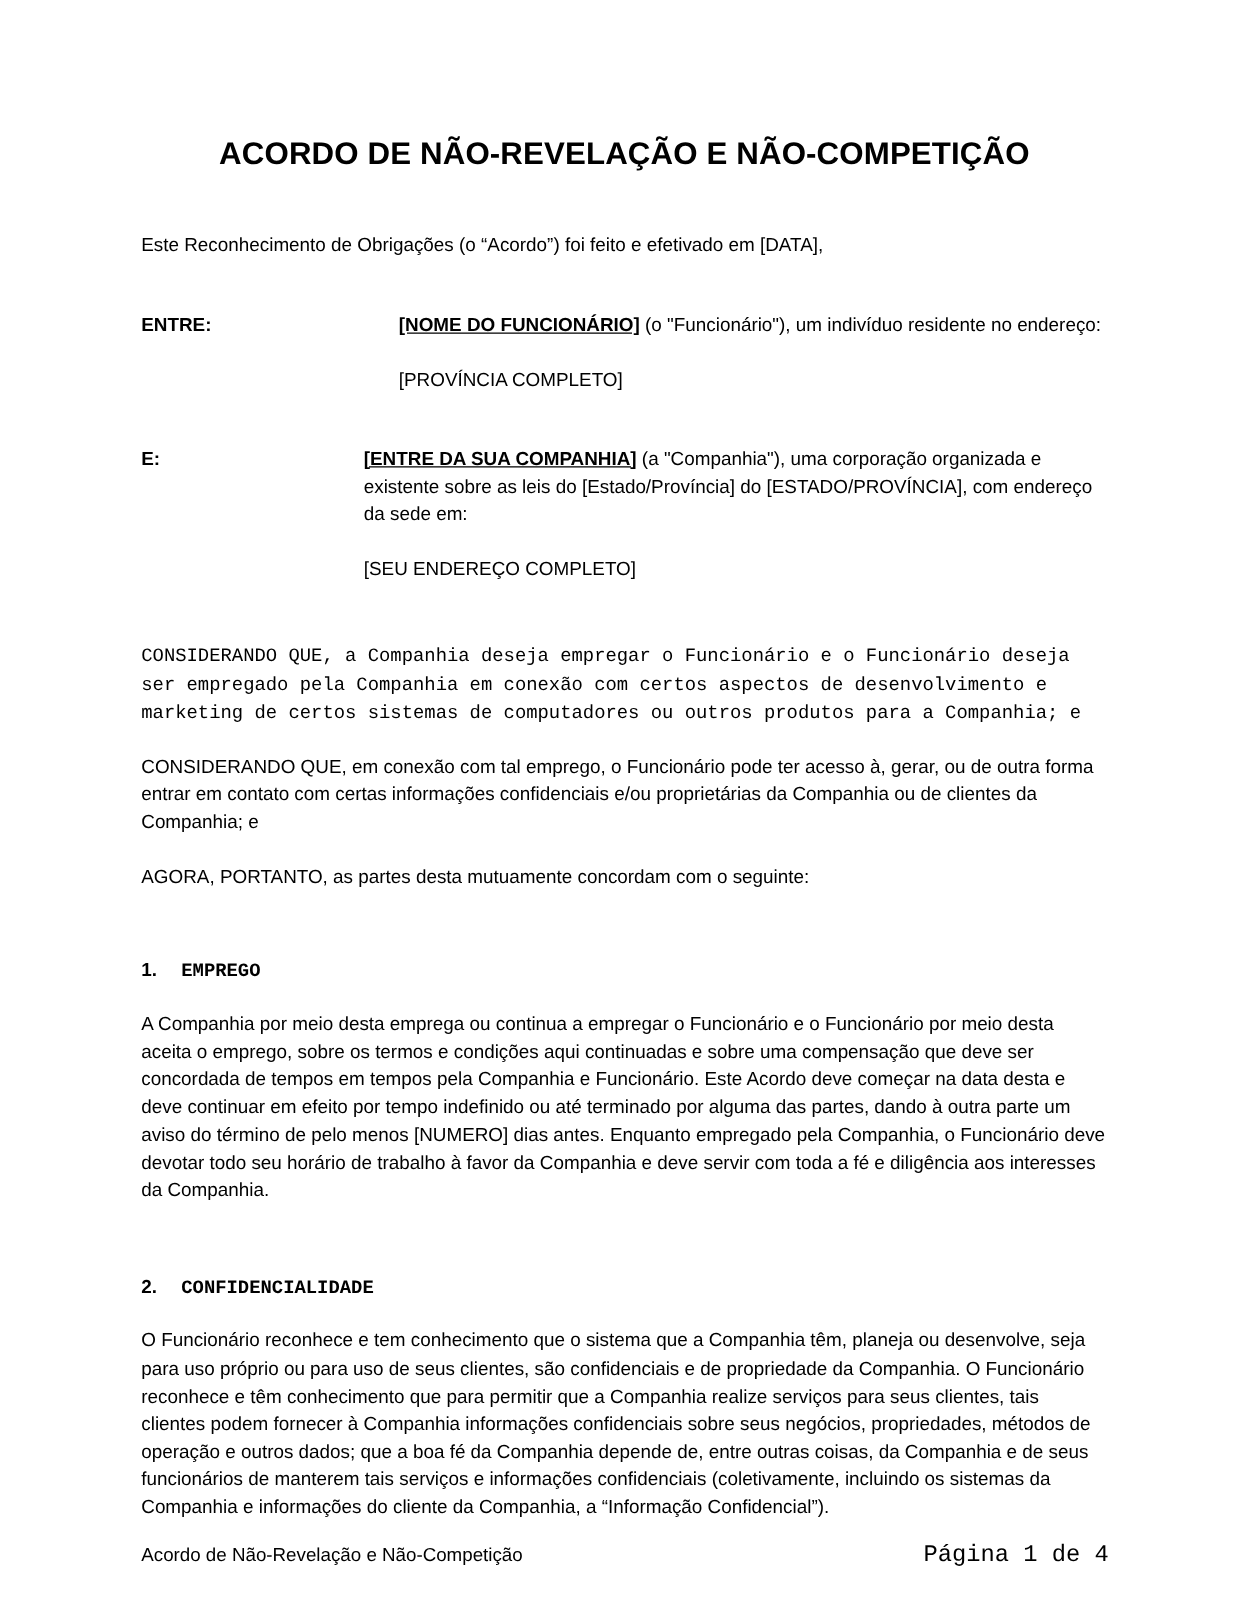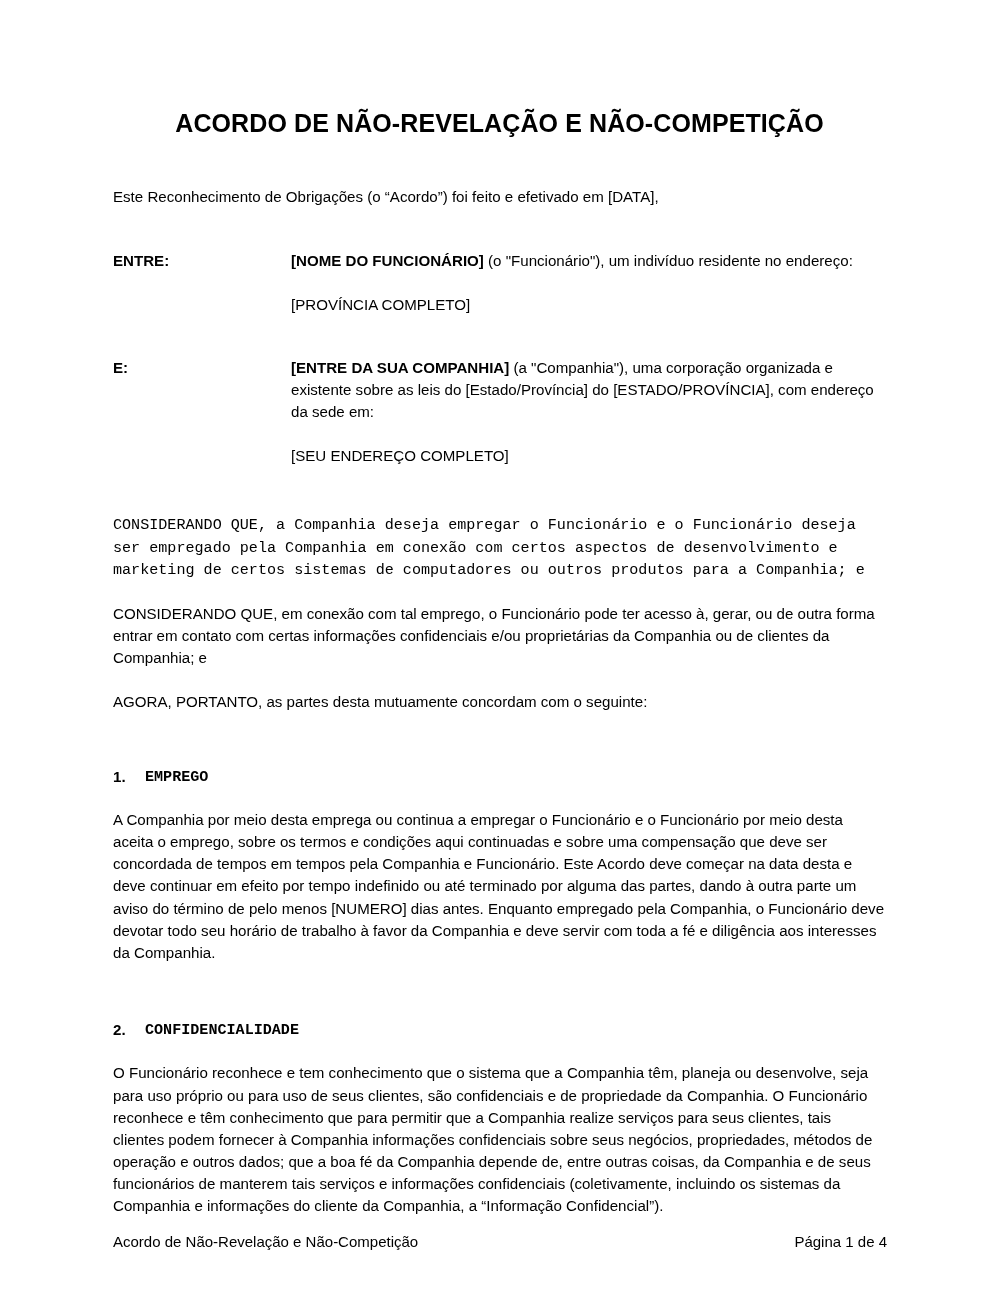--- a/index.html
+++ b/index.html
@@ -69,22 +69,23 @@
   }
   .party-body .lead {
     margin: 0;
   }
   .party-body .addr {
     margin: 0;
     padding-top: 22px;
   }
   .strong {
     font-weight: bold;
+    text-decoration: underline;
   }
-  .block-entre { padding-top: 42px; }
+  .block-entre { padding-top: 42px; gap: 28px; }
   .block-e     { padding-top: 40px; }
 
   
   .recital-first { padding-top: 47px; font-family: Liberation Mono, monospace; }
   .recital       { padding-top: 22px; }
   .agora         { padding-top: 22px; }
 
   
   .section-heading {
     display: flex;
@@ -112,22 +113,22 @@
     display: flex;
     align-items: baseline;
     justify-content: space-between;
   }
   .footer-left {
     font-family: "Liberation Sans", sans-serif;
     font-size: 15px;
     line-height: 1.2;
   }
   .footer-right {
-    font-family: Liberation Sans, sans-serif;
-    font-size: 15px;
+    font-family: Liberation Mono, monospace;
+    font-size: 19px;
     line-height: 1.2;
   }
 </style>
 </head>
 <body>
 
 <div class="page">
 
   <div class="content">
 

